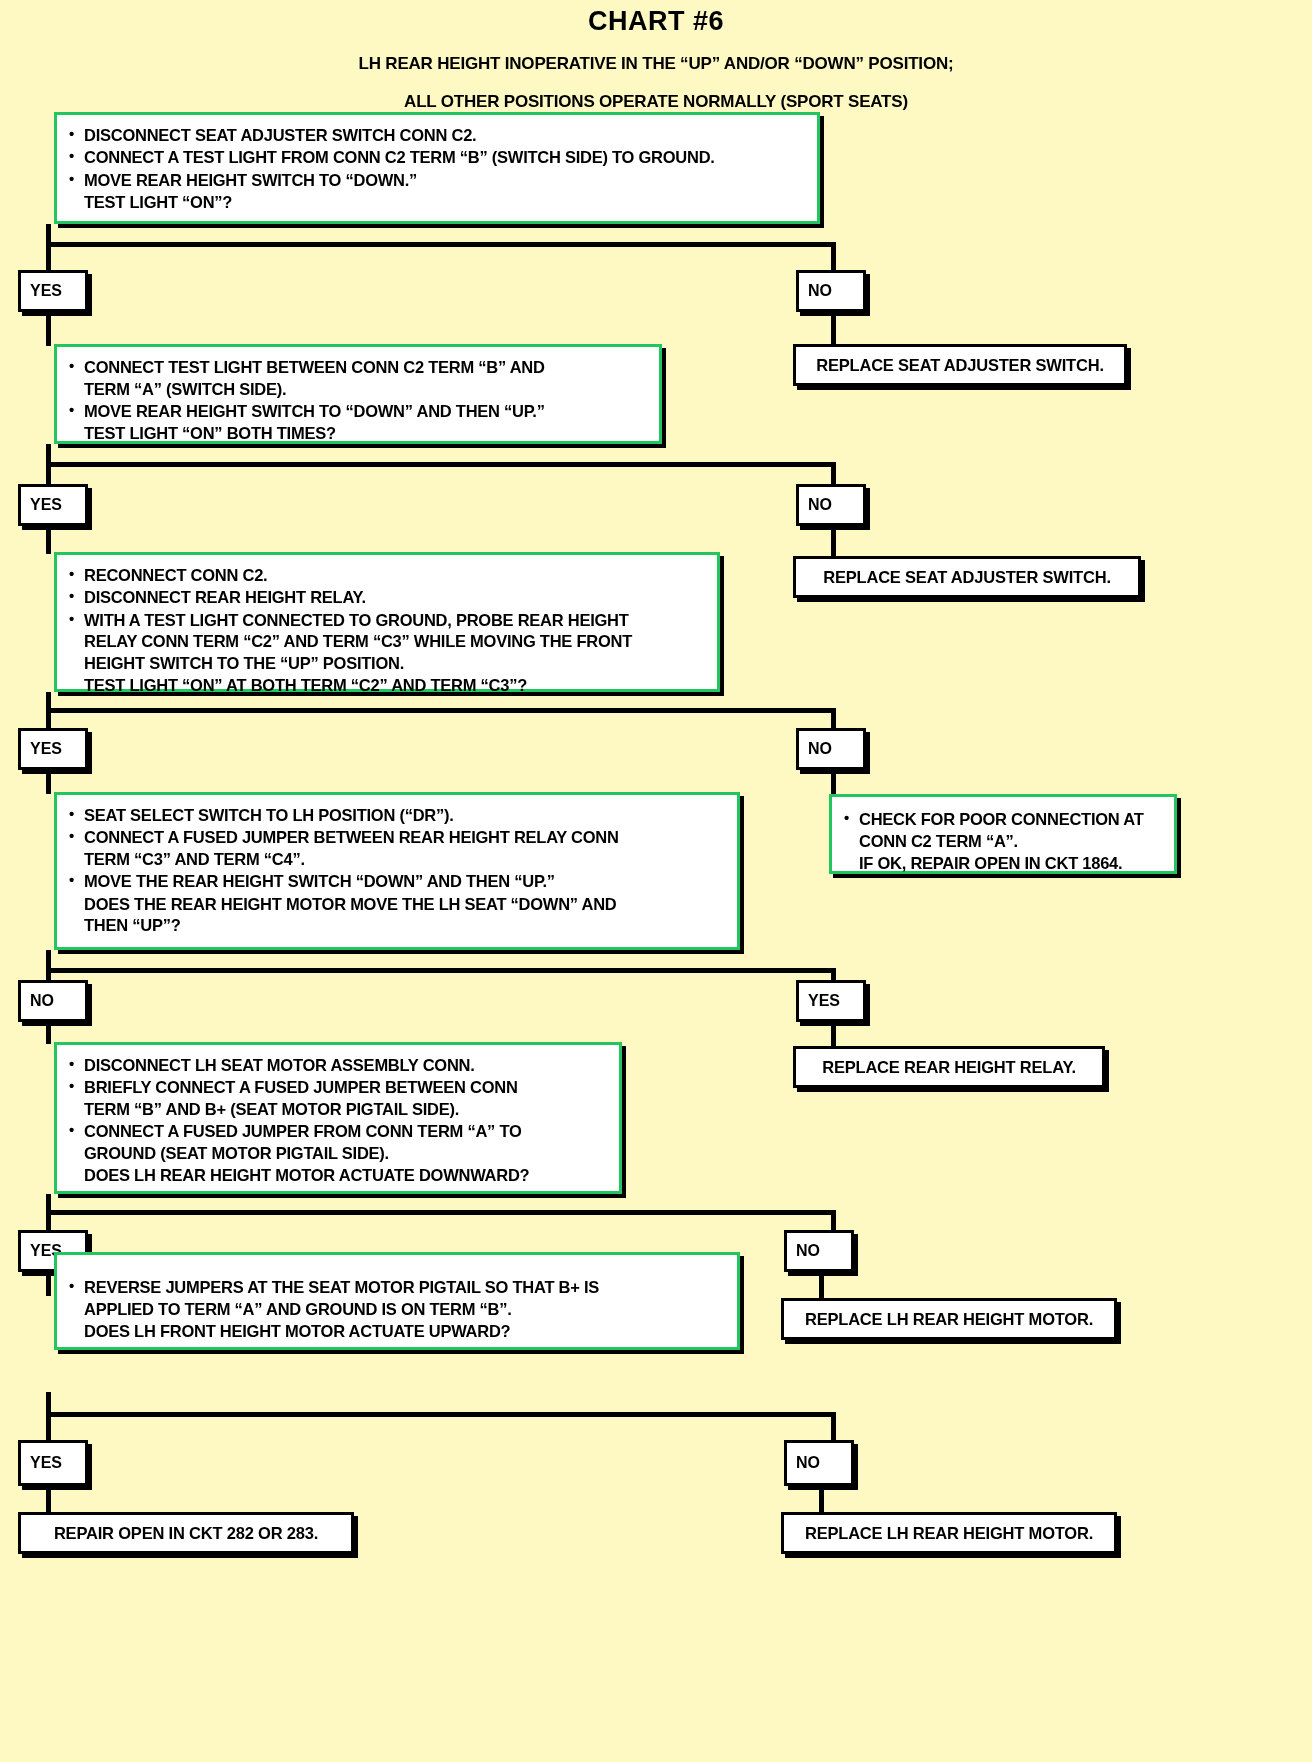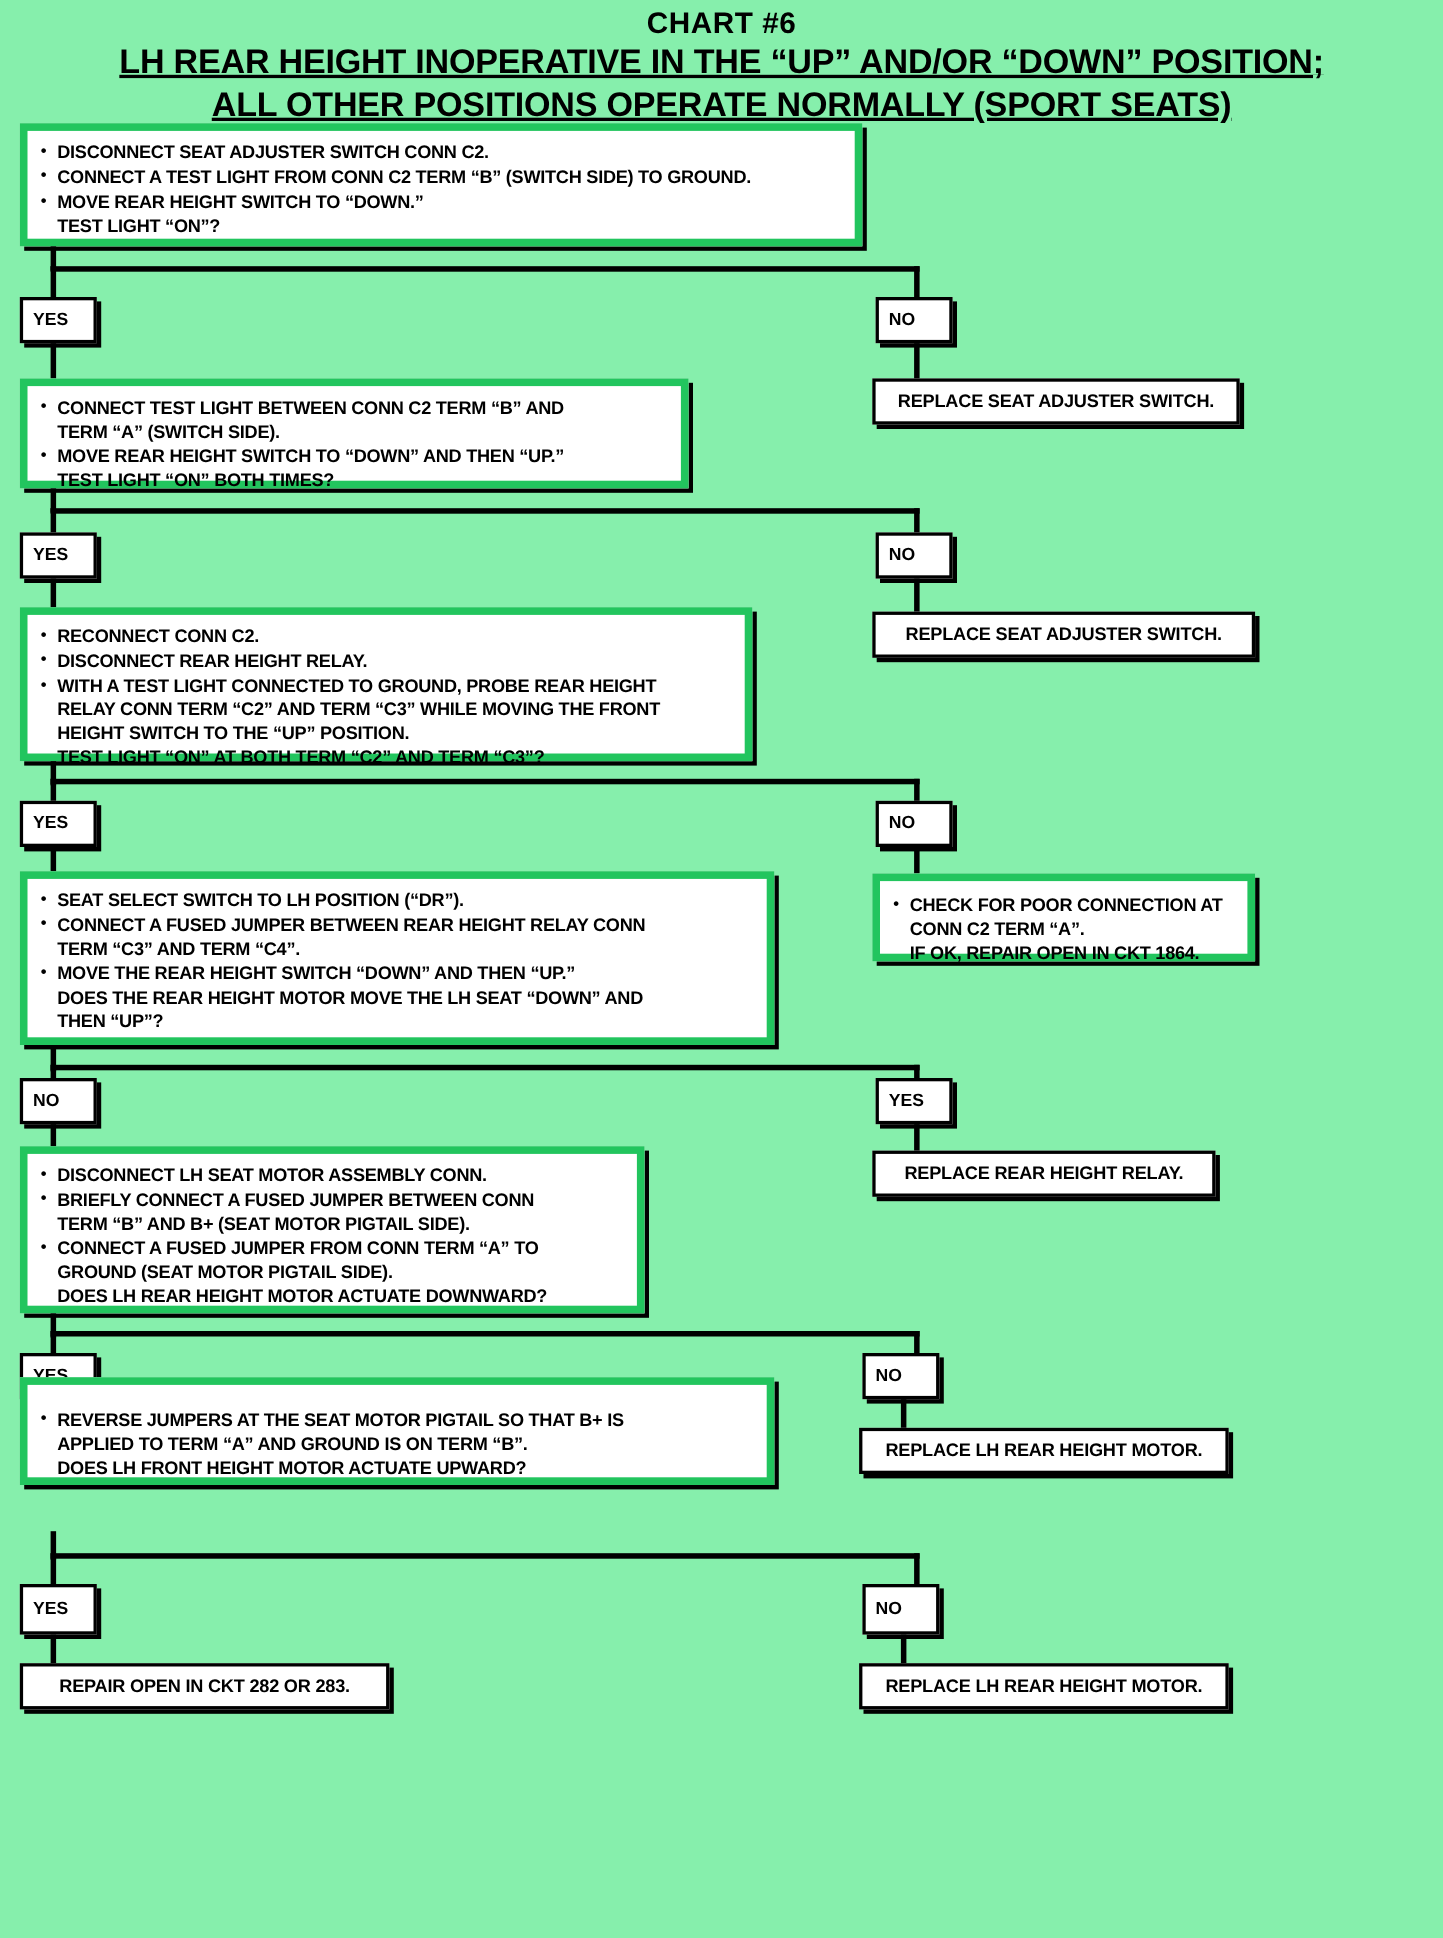--- a/index.html
+++ b/index.html
@@ -8,54 +8,54 @@
     background: #ffffff;
   }
   body {
     font-family: "Liberation Sans", sans-serif;
     color: #000000;
   }
   #page {
     position: relative;
     width: 1312px;
     height: 1762px;
-    background: #86efac;
+    background: #fef9c3;
     overflow: hidden;
   }
 
   
   .title-block {
     position: absolute;
     left: 0;
     top: 6px;
     width: 1312px;
     text-align: center;
   }
   .title-main {
     font-size: 27px;
     font-weight: bold;
     letter-spacing: 0.5px;
     line-height: 1.12;
   }
   .title-sub {
-    font-size: 31px;
+    font-size: 17px;
     font-weight: bold;
     letter-spacing: -0.2px;
     line-height: 1.18;
-    margin-top: 2px;
-    text-decoration: underline;
+    margin-top: 18px;
   }
 
   
   .box {
     position: absolute;
     box-sizing: border-box;
     background: #ffffff;
-    border: 7px solid #22c55e;
+    border: 3px solid #22c55e;
     box-shadow: 4px 4px 0 0 #000000;
+    margin-left: 36px;
   }
   .stepbox {
     padding: 10px 10px 8px 10px;
   }
   .bullets {
     list-style: none;
     margin: 0;
     padding: 0;
   }
   .bullets li {

